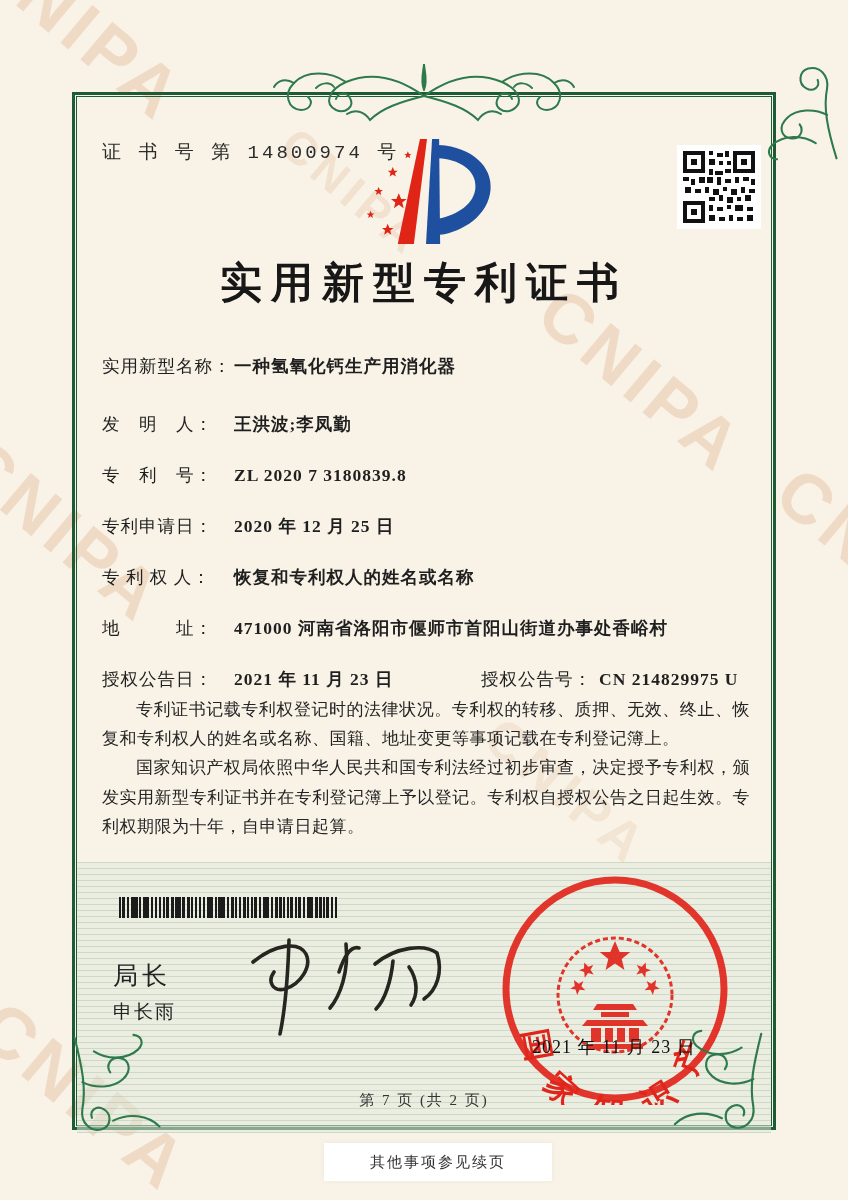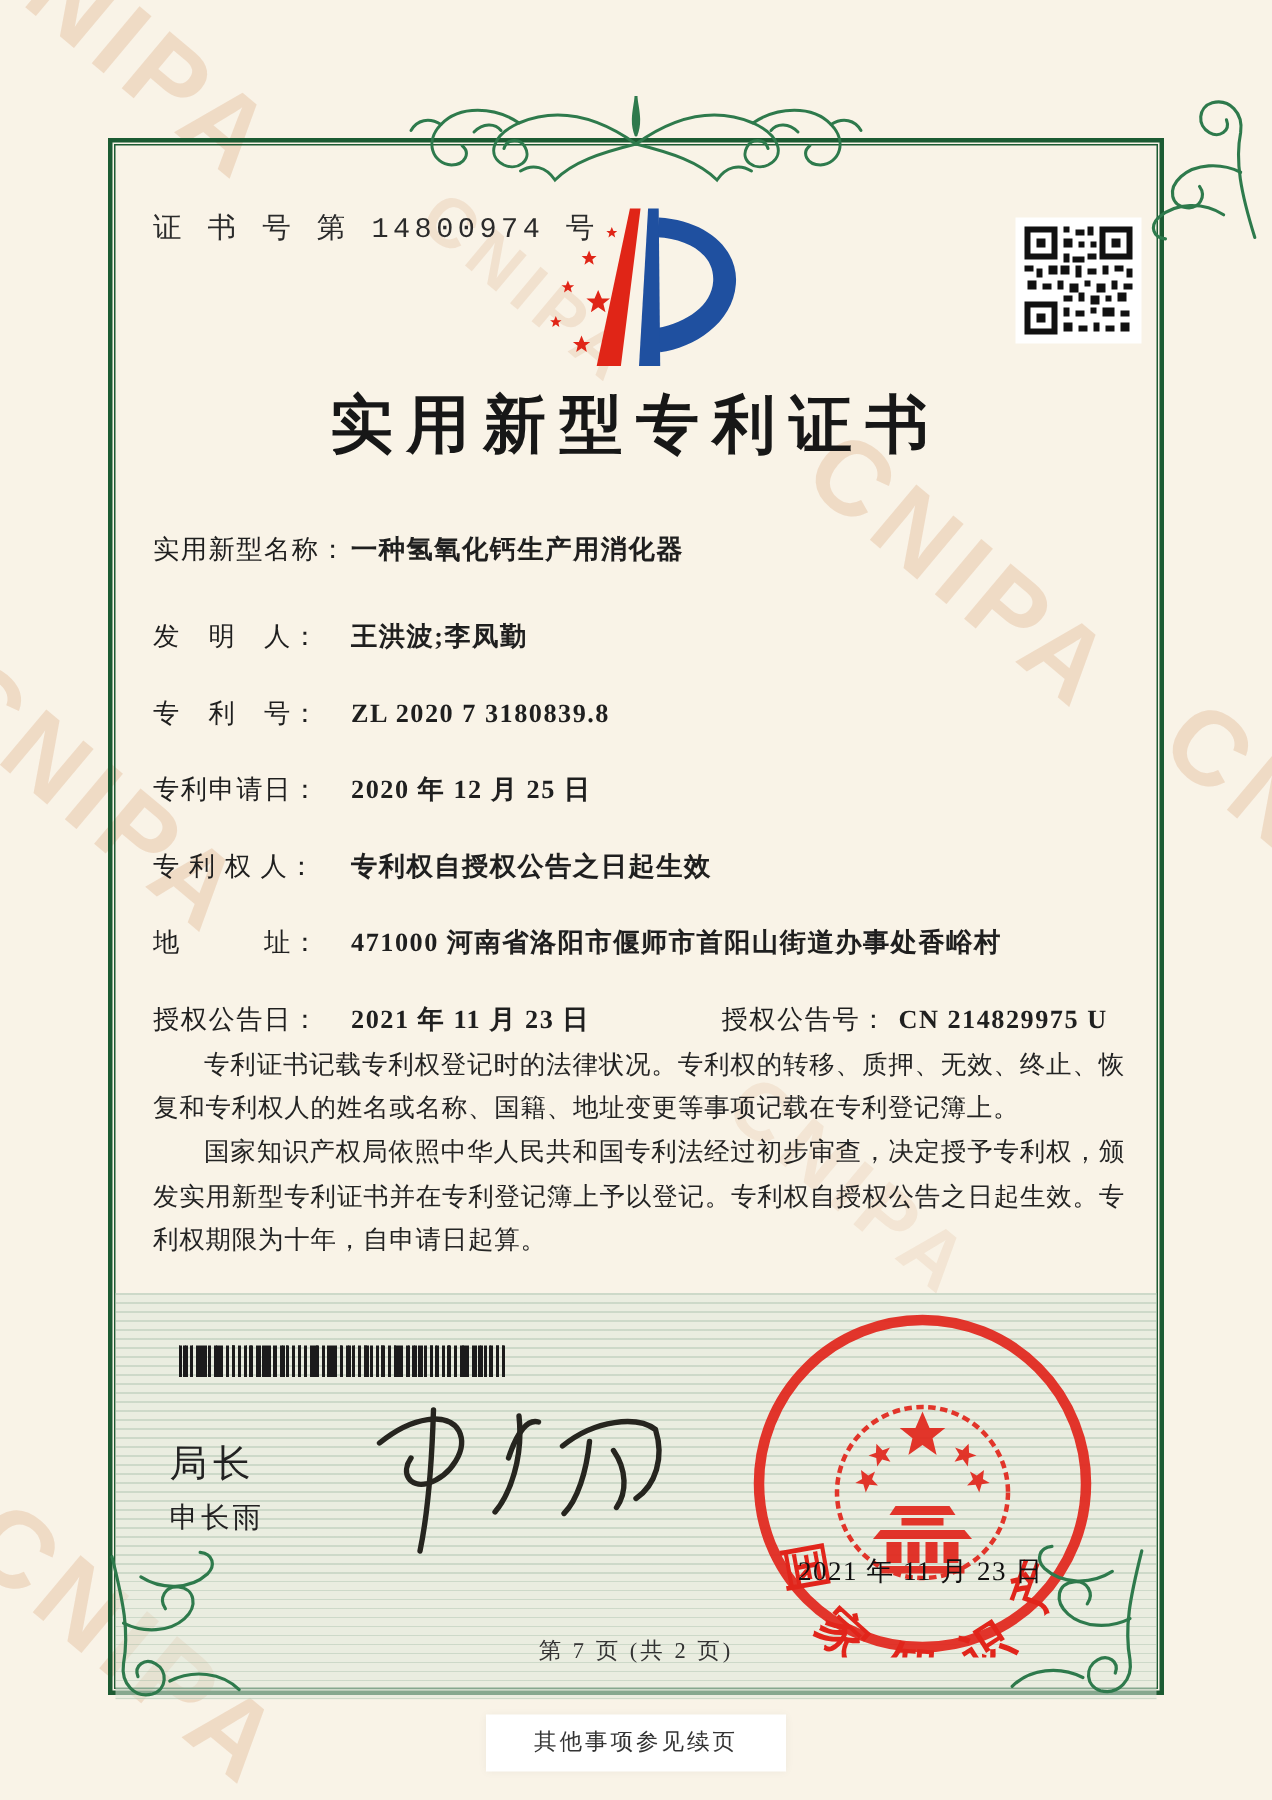--- a/index.html
+++ b/index.html
@@ -65,21 +65,21 @@
   .seal { position:absolute; left:422px; top:776px; z-index:3; }
   .seal-date {
     position:absolute; left:455px; top:938px; width:230px; font-size:18px;
     color:#111; z-index:4; letter-spacing:1px;
   }
   .page-info {
     position:absolute; left:0; top:994px; width:100%; text-align:center;
     font-size:15px; letter-spacing:2px; color:#333; z-index:3;
   }
   .note-strip {
-    position:absolute; left:324px; top:1143px; width:200px; height:38px;
+    position:absolute; left:324px; top:1143px; width:228px; height:38px;
     background:#ffffff; text-align:center; line-height:38px; font-size:15px;
     letter-spacing:2px; color:#333; z-index:3;
     box-shadow:0 0 6px rgba(0,0,0,0.05);
   }
   .orn { position:absolute; z-index:4; pointer-events:none; }
 </style>
 </head>
 <body>
 
 <div class="page">
@@ -230,21 +230,21 @@
           <div class="frow">
             <span class="flabel">专　利　号：</span>
             <span class="fvalue">ZL 2020 7 3180839.8</span>
           </div>
           <div class="frow">
             <span class="flabel">专利申请日：</span>
             <span class="fvalue">2020 年 12 月 25 日</span>
           </div>
           <div class="frow">
             <span class="flabel">专 利 权 人：</span>
-            <span class="fvalue">专利权自授权公告之日起生效</span>
+            <span class="fvalue">恢复和专利权人的姓名或名称</span>
           </div>
           <div class="frow">
             <span class="flabel">地　　　址：</span>
             <span class="fvalue">471000  河南省洛阳市偃师市首阳山街道办事处香峪村</span>
           </div>
           <div class="frow">
             <span class="flabel">授权公告日：</span>
             <span class="fvalue w1">2021 年 11 月 23 日</span>
             <span class="flabel" style="width:118px; flex-basis:118px;">授权公告号：</span>
             <span class="fvalue">CN 214829975 U</span>

